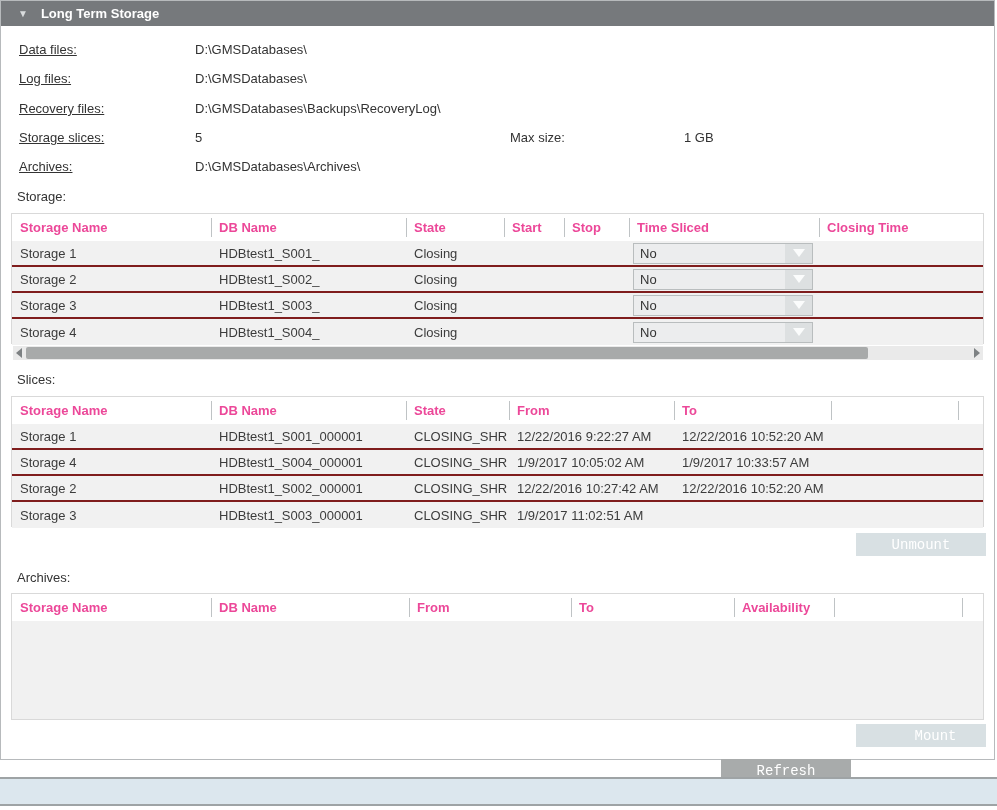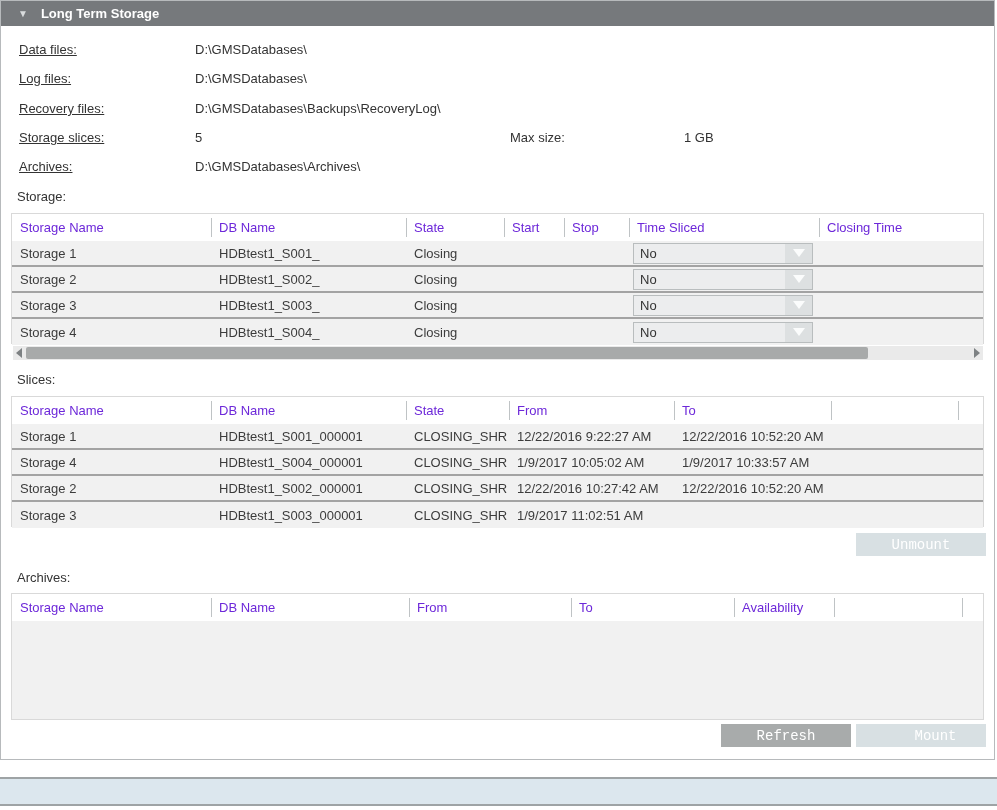--- a/index.html
+++ b/index.html
@@ -32,31 +32,31 @@
 
   .table{
     position:absolute;left:10px;width:973px;
     border:1px solid #d9d9d9;box-sizing:border-box;background:#ffffff;
   }
   .grid-storage{display:grid;grid-template-columns:199px 195px 98px 60px 65px 190px 1fr;}
   .grid-slices{display:grid;grid-template-columns:199px 195px 103px 165px 157px 128px 1fr;}
   .grid-archives{display:grid;grid-template-columns:199px 198px 162px 163px 100px 129px 1fr;}
   .thead{height:27px;background:#ffffff;}
   .th{
-    position:relative;font-weight:400;color:#6d28d9;
+    position:relative;font-weight:700;color:#ec4899;
     padding-left:8px;display:flex;align-items:center;
     white-space:nowrap;overflow:hidden;
   }
   .th.sep::before{
     content:"";position:absolute;left:0;top:4px;bottom:4px;width:1px;background:#bfc3c5;
   }
   .th.sep-r::after{
     content:"";position:absolute;right:0;top:4px;bottom:4px;width:1px;background:#bfc3c5;
   }
-  .tr{height:26px;background:#f1f1f1;border-bottom:2px solid #a3a3a3;box-sizing:border-box;}
+  .tr{height:26px;background:#f1f1f1;border-bottom:2px solid #7f1d1d;box-sizing:border-box;}
   .tr:last-child{border-bottom:none;}
   .td{
     padding-left:8px;display:flex;align-items:center;
     white-space:nowrap;overflow:hidden;color:#3c3c3c;
   }
   .td-dd{padding-left:4px;padding-right:6px;}
   .tbody-empty{background:#f1f1f1;}
 
   .dropdown{
     width:180px;height:21px;background:#ecedee;border:1px solid #b9bdbe;
@@ -287,18 +287,18 @@
       <div class="th sep">DB Name</div>
       <div class="th sep">From</div>
       <div class="th sep">To</div>
       <div class="th sep">Availability</div>
       <div class="th sep sep-r"></div>
       <div class="th"></div>
     </div>
     <div class="tbody-empty" style="height:98px;"></div>
   </div>
 
-  <button class="btn enabled" style="left:720px;top:723px;">Refresh</button>
+  <button class="btn enabled" style="left:720px;top:758px;">Refresh</button>
   <button class="btn disabled" style="left:855px;top:723px;padding-left:35px;">Mount</button>
 
 </div>
 
 <div class="bottom-strip"></div>
 
 </body></html>

